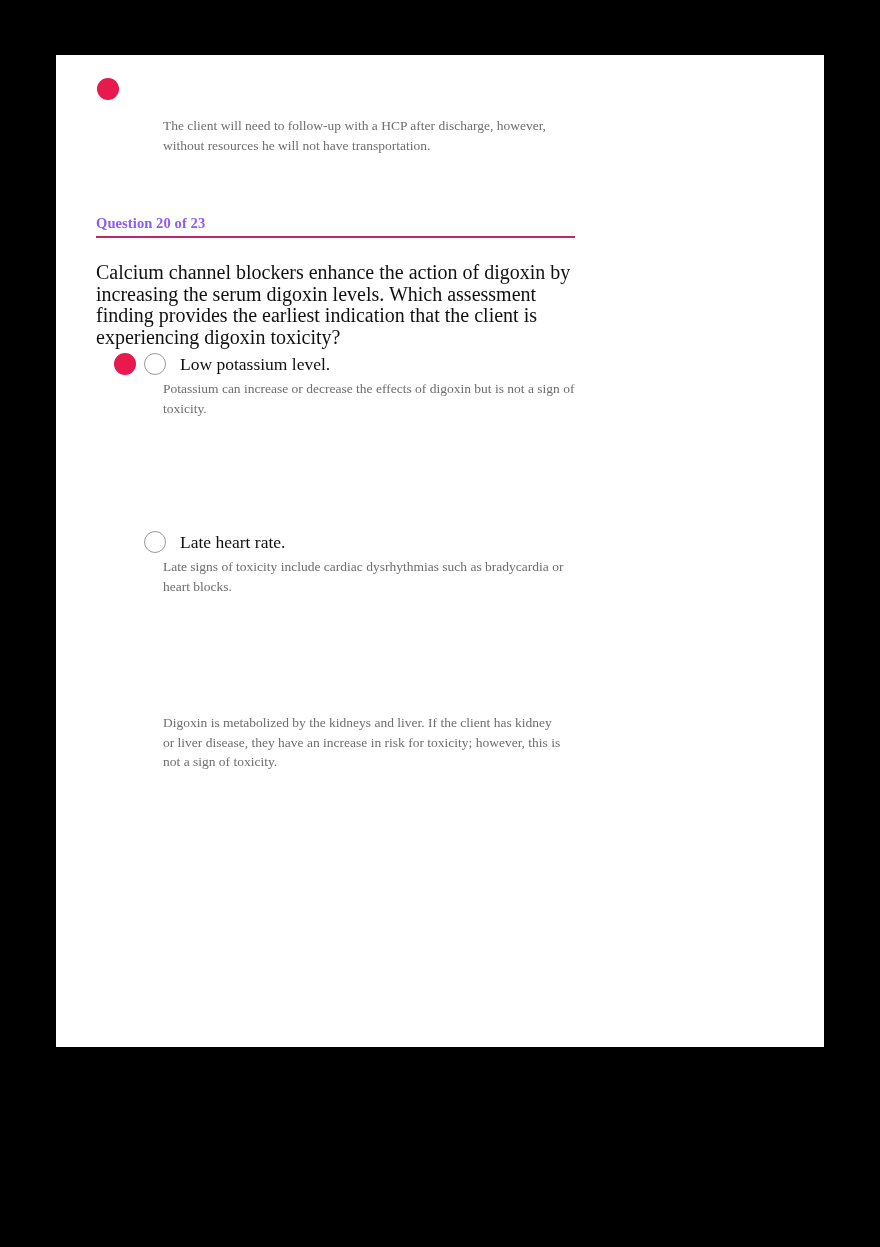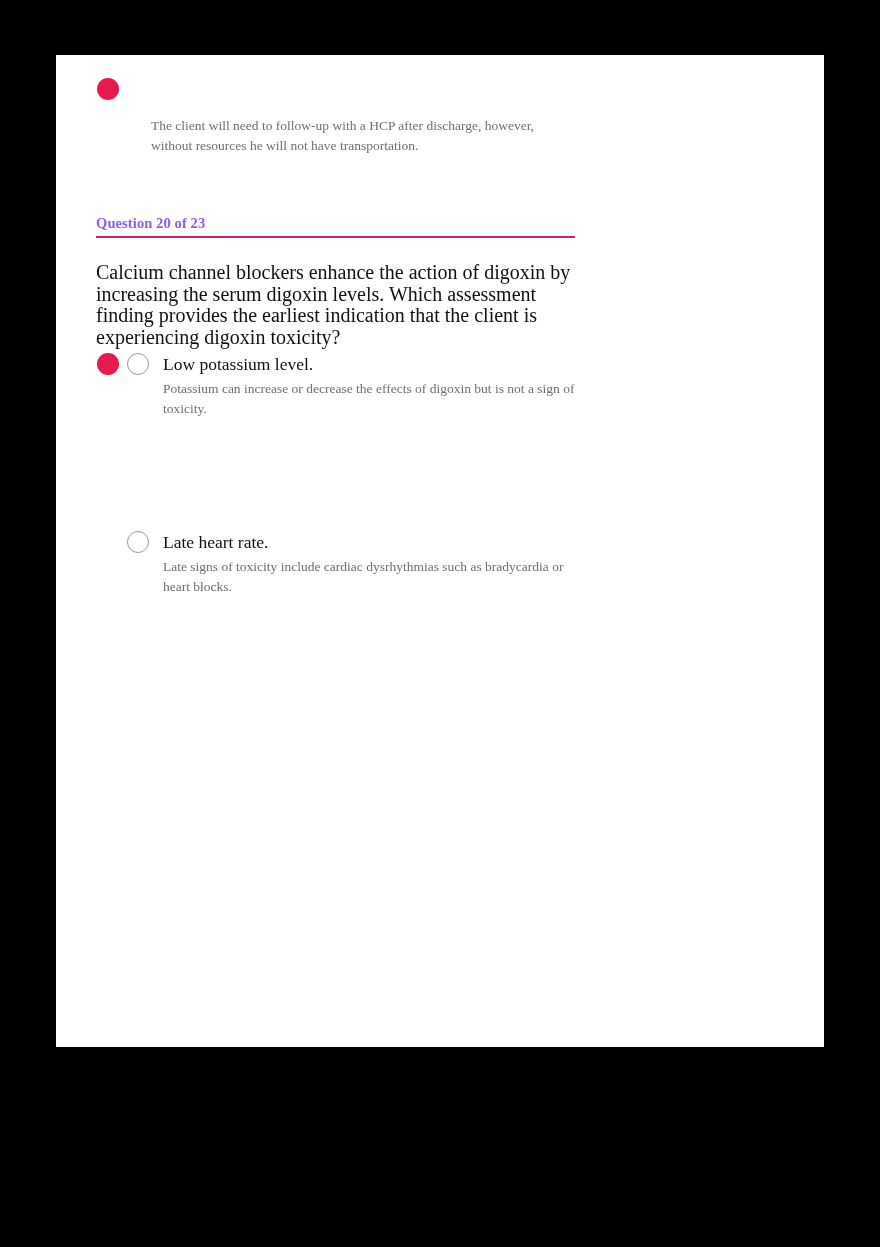--- a/index.html
+++ b/index.html
@@ -54,21 +54,21 @@
     top: 23px;
     width: 700px;
   }
   #top-fragment .frag-dot {
     position: absolute;
     left: 1px;
     top: 0;
   }
   #top-fragment .frag-text {
     position: absolute;
-    left: 55px;
+    left: 67px;
     top: 38px;
     width: 400px;
     font-family: Liberation Serif, serif;
   }
 
   .explain {
     font-family: "Liberation Serif", "DejaVu Serif", serif;
     font-size: 13.5px;
     line-height: 19.5px;
     color: #6e6e6e;
@@ -112,21 +112,21 @@
     position: absolute;
     left: 0px;
     top: 298px;
     width: 700px;
   }
   .option { position: relative; }
   .option-row {
     display: flex;
     align-items: center;
     gap: 8px;
-    padding-left: 41px;
+    padding-left: 58px;
   }
   .option-label {
     font-family: "Liberation Serif", "DejaVu Serif", serif;
     font-size: 17.5px;
     line-height: 22px;
     color: #101010;
     margin-left: 6px;
     white-space: nowrap;
   }
   .option-explain {
@@ -169,18 +169,19 @@
       <div class="option" style="height:178px;">
         <div class="option-row">
           <div class="mark-dot blank"></div>
           <div class="radio-circle"></div>
           <div class="option-label">Late heart rate.</div>
         </div>
         <div class="explain option-explain">Late signs of toxicity include cardiac dysrhythmias such as bradycardia or heart blocks.</div>
       </div>
 
       <div class="option">
+        <div class="explain option-explain" style="width:400px;">Digoxin is metabolized by the kidneys and liver. If the client has kidney or liver disease, they have an increase in risk for toxicity; however, this is not a sign of toxicity.</div>
       </div>
 
     </div>
 
   </div>
 </div>
 
 </body></html>

